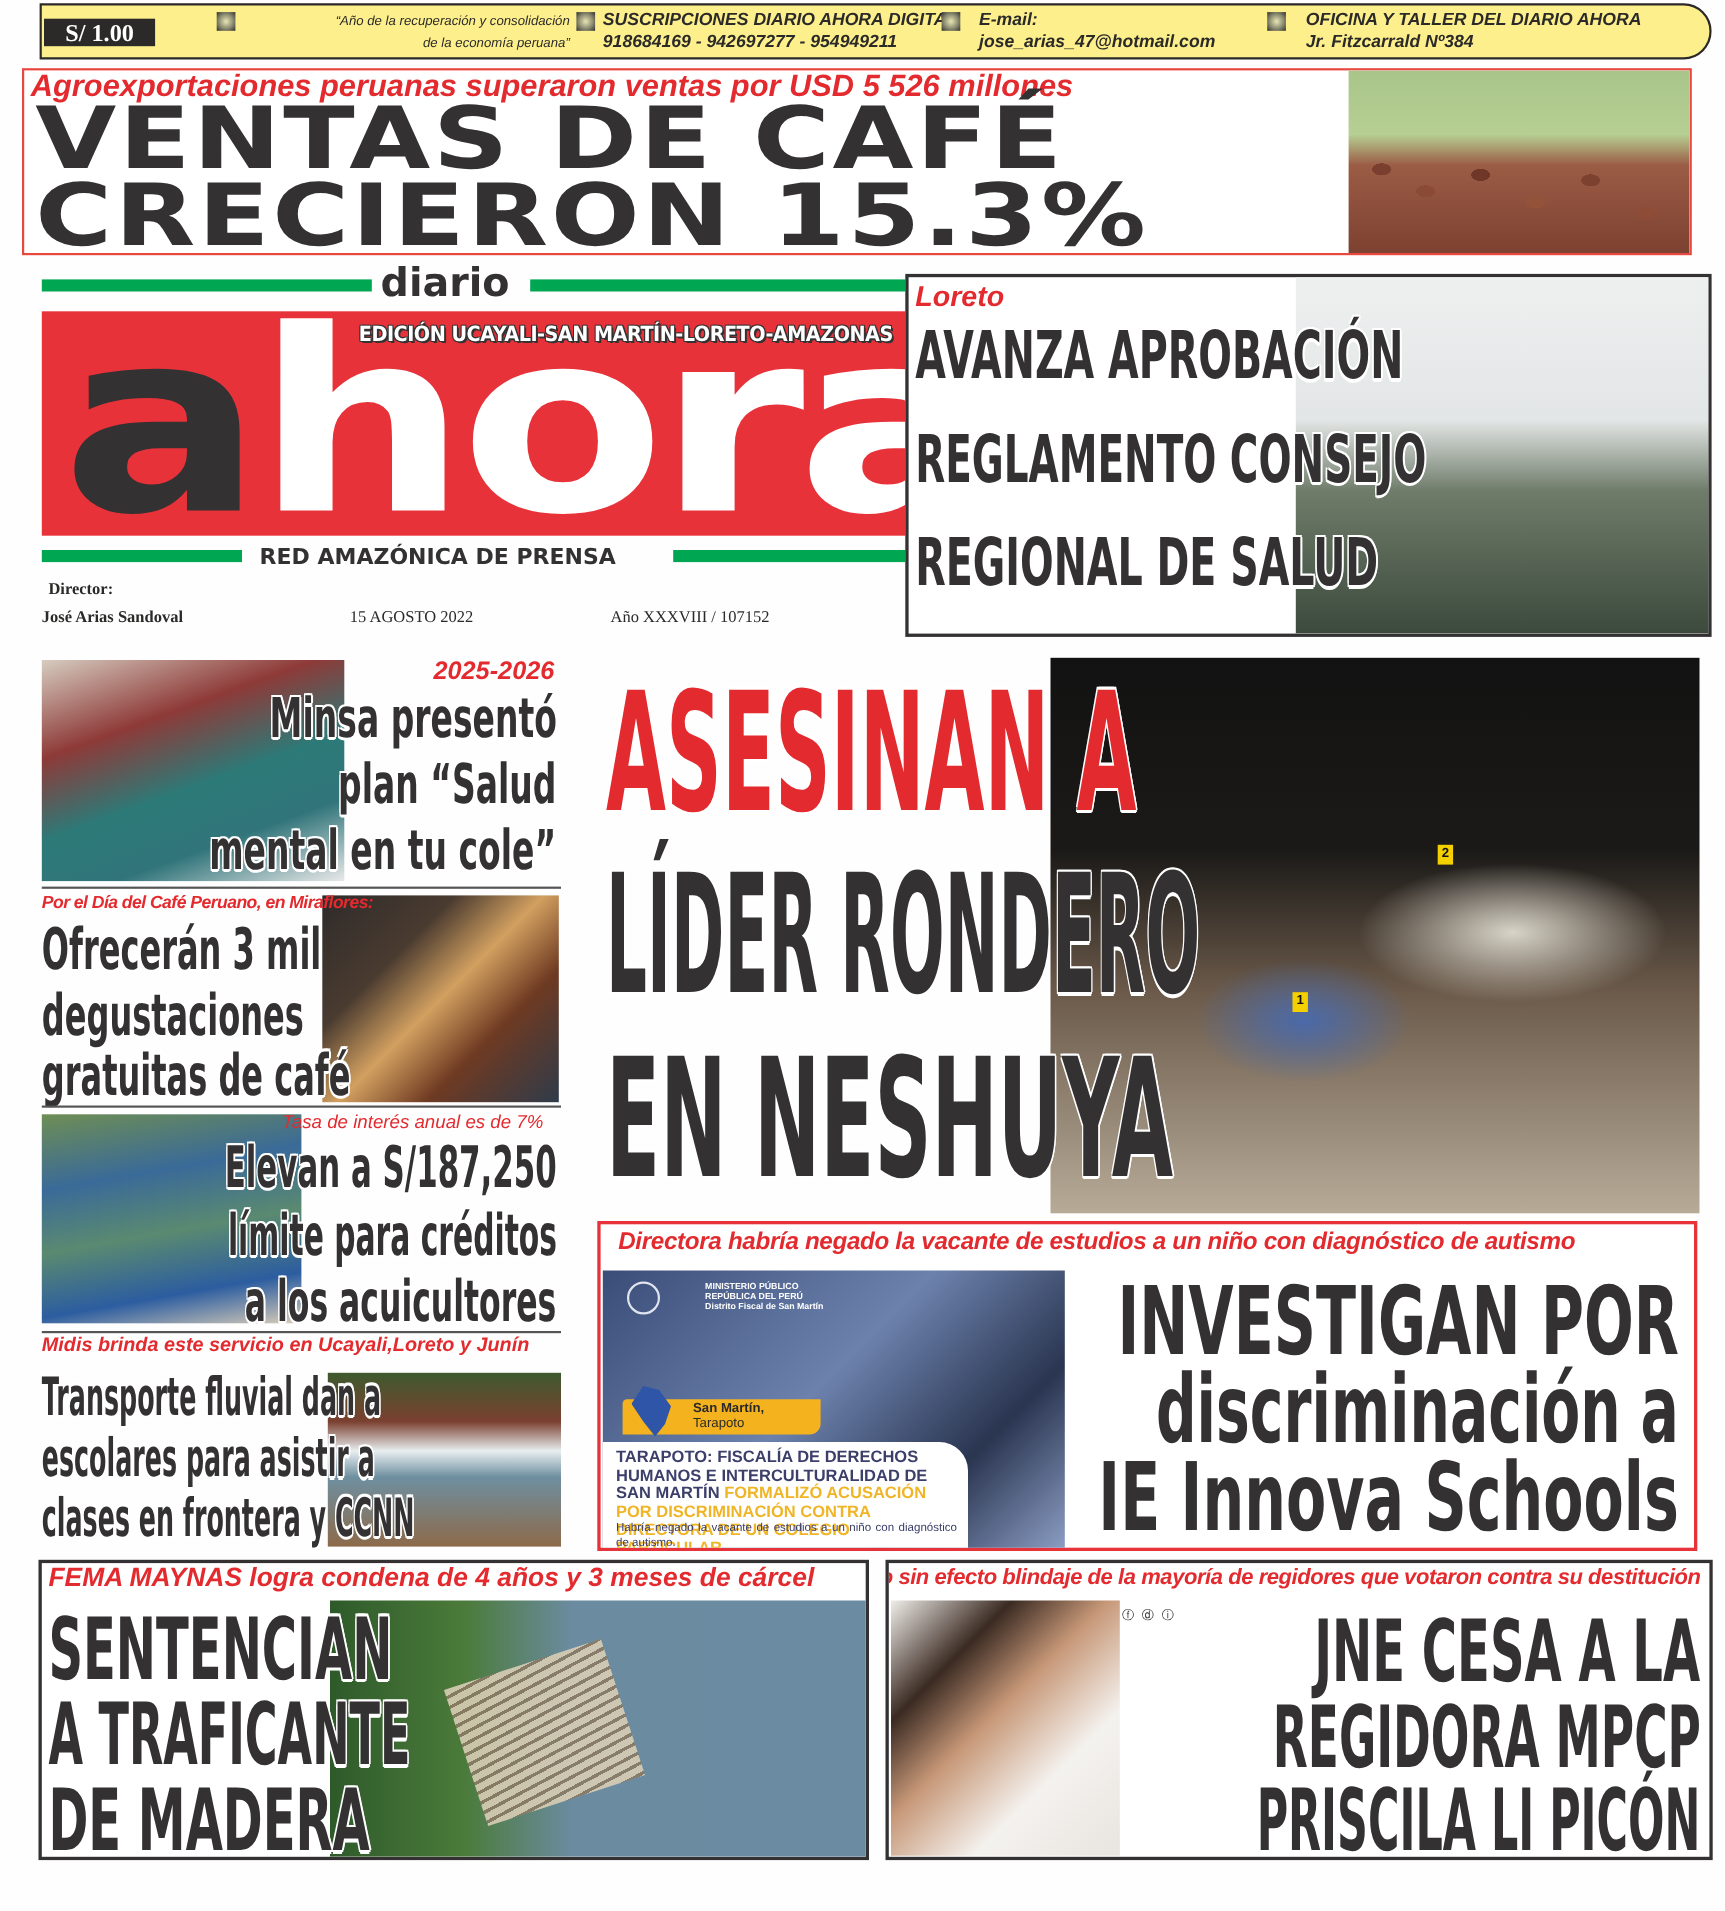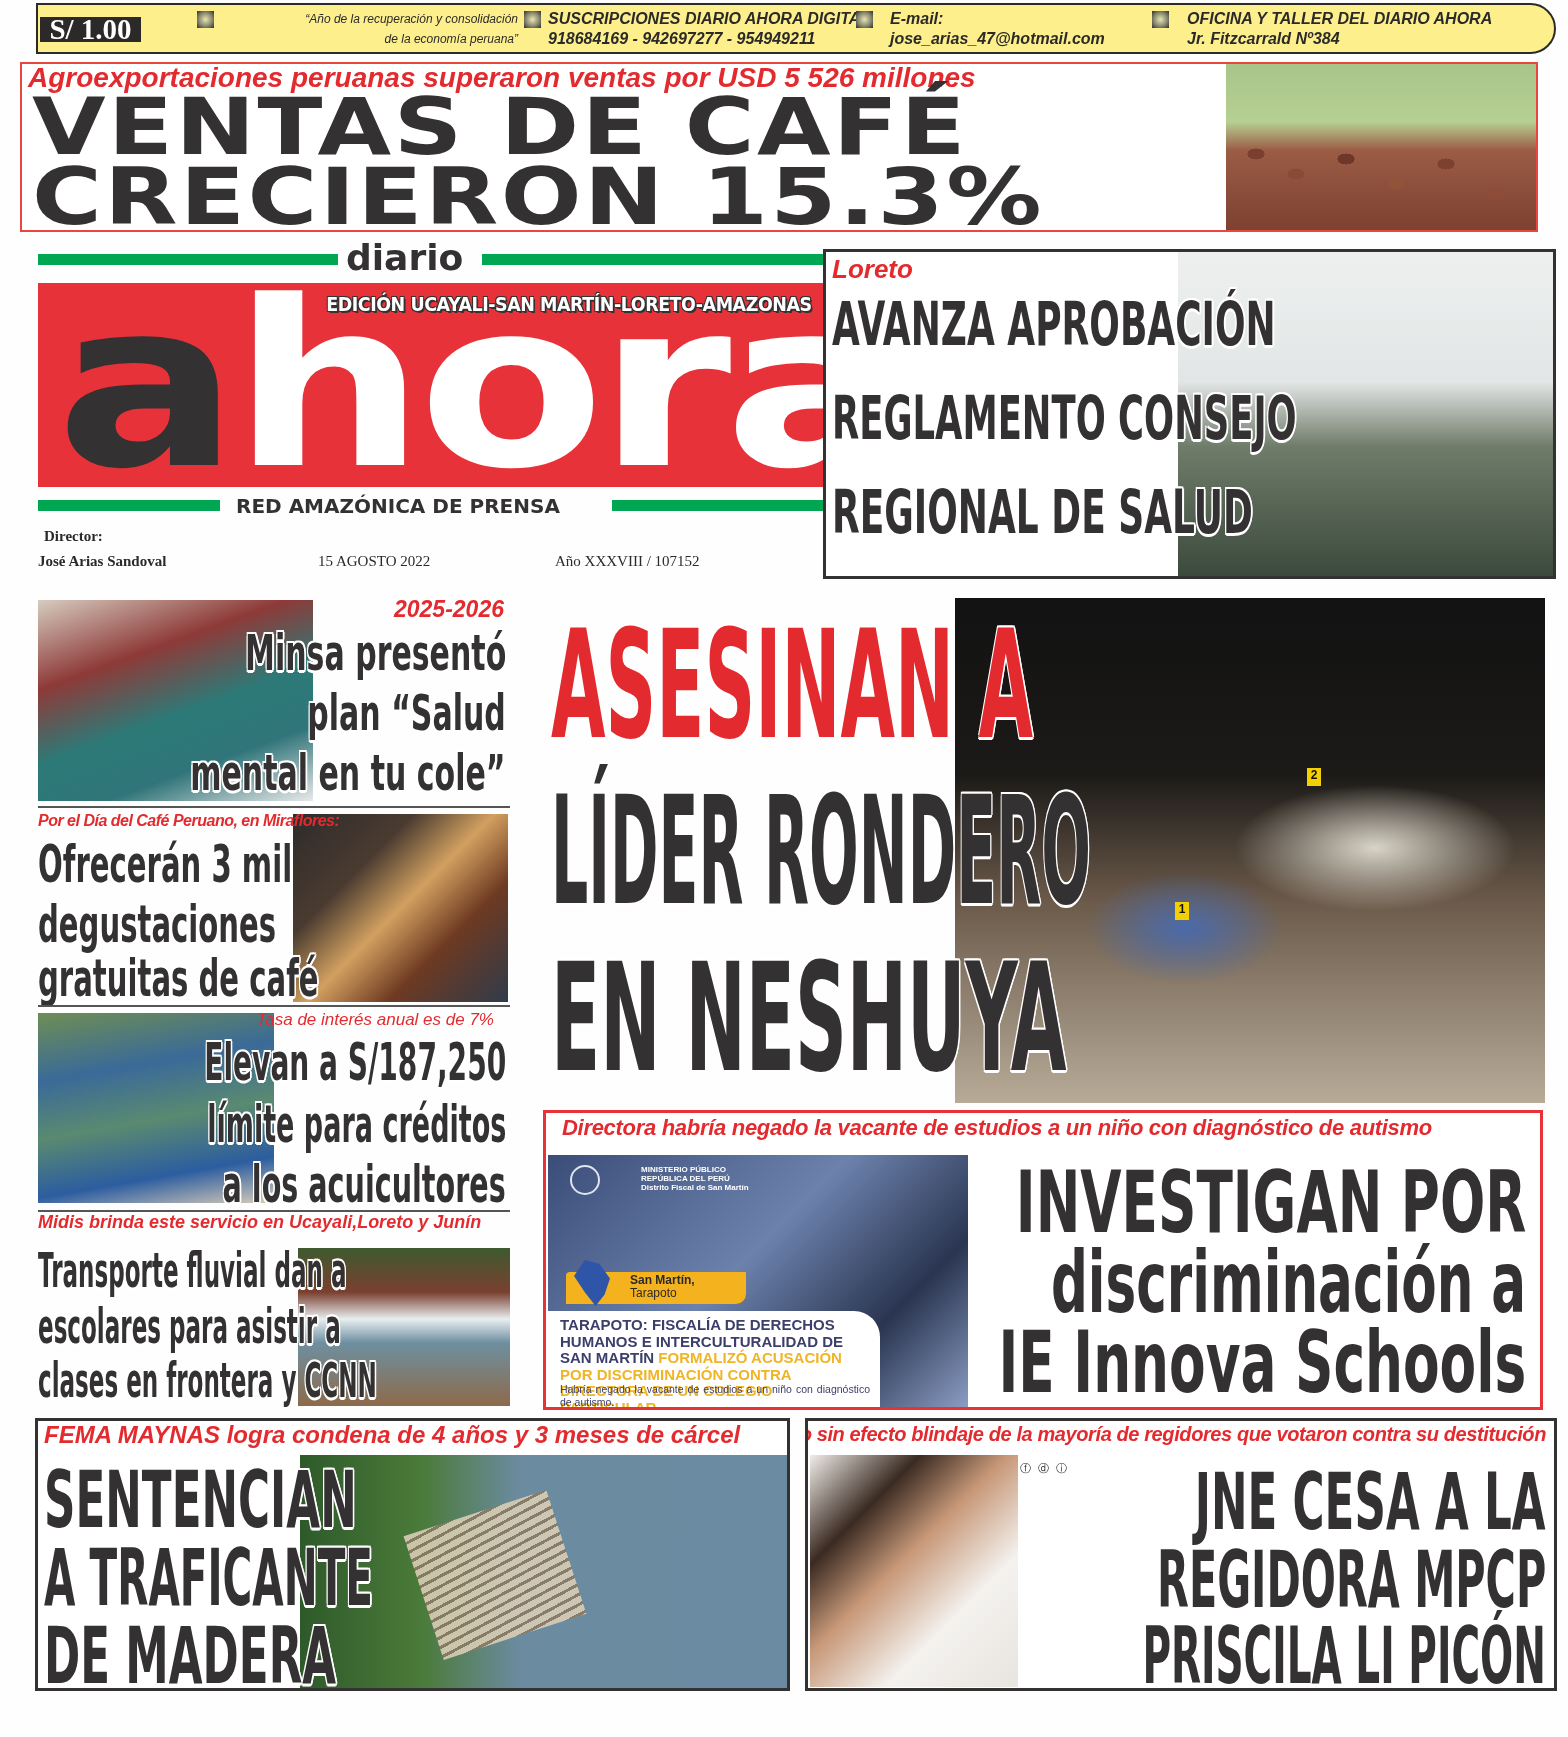--- a/index.html
+++ b/index.html
@@ -2,21 +2,21 @@
 <html><head>
 <meta charset="utf-8">
 <style>
   * { box-sizing: border-box; margin: 0; padding: 0; }
   html, body { width: 1568px; height: 1737px; background: #fefefe; overflow: hidden; }
   body { position: relative; font-family: "Liberation Sans", sans-serif; color: #2b2a29; }
   .abs { position: absolute; }
 
   
   .topbar { left: 36px; top: 3px; width: 1520px; height: 51px; background: #fdf08c; border: 2px solid #2b2a29; border-radius: 0 26px 26px 0; }
-  .price { left: 40px; top: 17px; width: 101px; height: 25px; background: #2b2a29; color: #fff; font-family: "Liberation Serif", serif; font-weight: bold; font-size: 29px; line-height: 25px; text-align: center; }
+  .price { left: 40px; top: 17px; width: 101px; height: 25px; background: #2b2a29; color: #fff; font-family: "Liberation Serif", serif; font-weight: bold; font-size: 22px; line-height: 25px; text-align: center; }
   .bullet { width: 17px; height: 17px; background: radial-gradient(circle, #e8e6b4 0%, #8a8a70 55%, #2e2e2e 100%); }
   .topitem { font-family: "Liberation Sans", sans-serif; font-style: italic; font-weight: bold; font-size: 16px; line-height: 20px; color: #2b2a29; }
   .topitem.center { text-align: right; font-weight: normal; font-size: 12px; }
 
   
   .banner { left: 20px; top: 62px; width: 1518px; height: 170px; border: 2px solid #e8473f; background: #fff; overflow: hidden; }
   .kicker { font-family: "Liberation Sans", sans-serif; font-style: italic; font-weight: bold; color: #e32b2f; white-space: nowrap; }
   .huge { font-family: "DejaVu Sans", sans-serif; font-weight: bold; color: #333132; white-space: nowrap; letter-spacing: 2px; transform-origin: left top; }
   .beans { right: 0; top: 0; width: 310px; height: 166px; background:
       radial-gradient(ellipse 14px 9px at 30px 90px, #7a3f2e 60%, transparent 62%),

